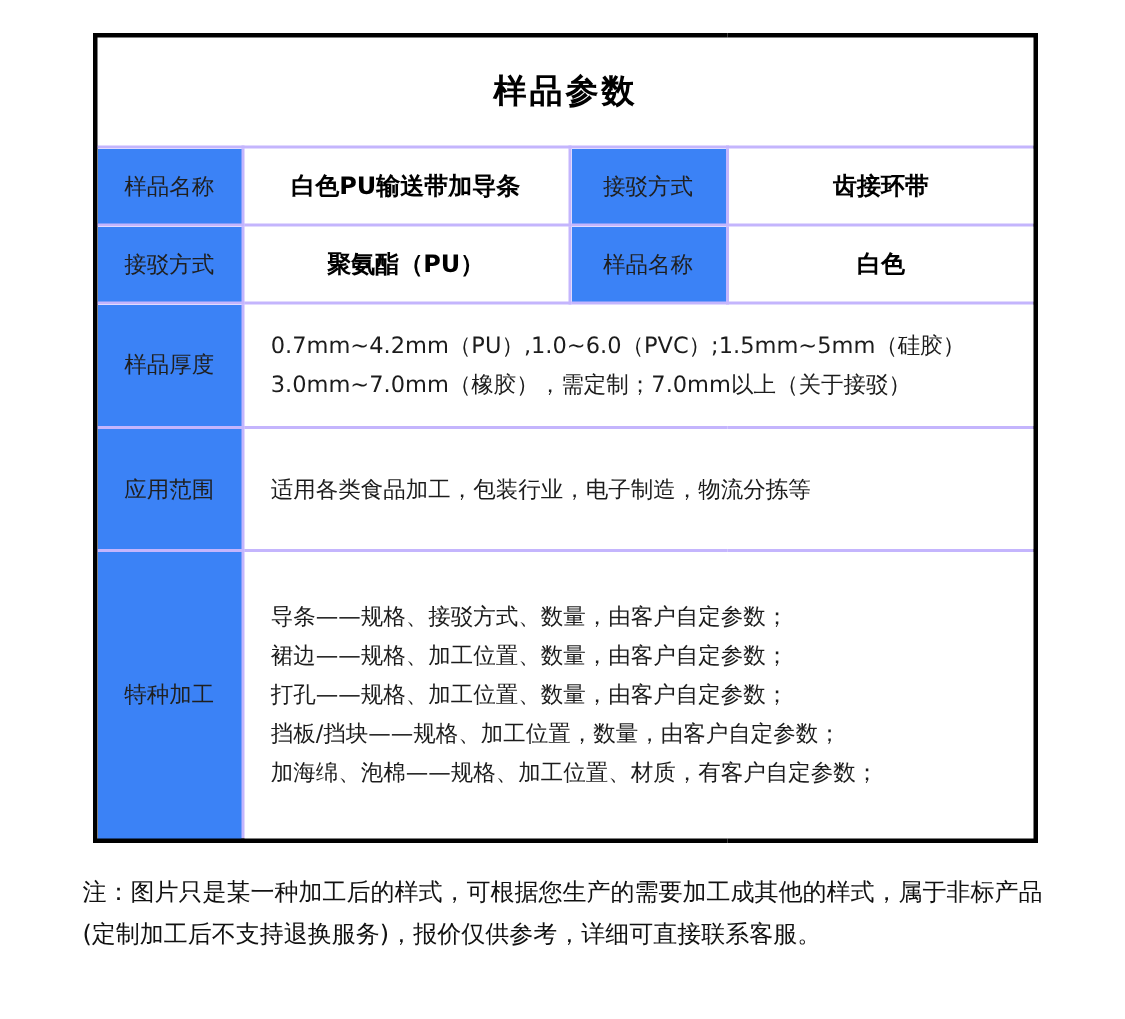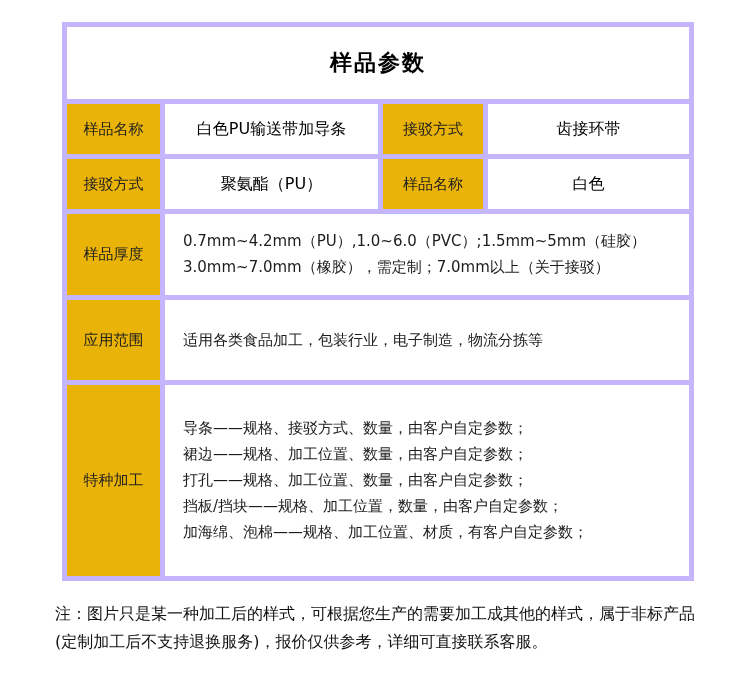--- a/index.html
+++ b/index.html
@@ -9,43 +9,43 @@
     color:#111111;
   }
   .spec-table{
     border-collapse:collapse;
     table-layout:fixed;
     width:627px;
     margin:22px 0 0 62px;
     border:3px solid #000000;
   }
   .spec-table td{
-    border:5px solid #c4b5fd;
+    border:2px solid #c4b5fd;
     vertical-align:middle;
     overflow:hidden;
   }
   td.title-cell{
     height:70px;
     text-align:center;
     font-size:22px;
     font-weight:bold;
     letter-spacing:2px;
     color:#000000;
   }
   td.label-cell{
-    background:#eab308;
+    background:#3b82f6;
     text-align:center;
     font-size:15px;
     color:#1f1f1f;
   }
   td.label-cell.spaced{letter-spacing:4px;}
   td.value-cell{
     text-align:center;
     font-size:16px;
-    font-weight:normal;
+    font-weight:bold;
     color:#000000;
   }
   tr.row-info td{height:48px;}
   tr.row-thickness td{height:64px;}
   tr.row-application td{height:63px;}
   tr.row-special td{height:174px;}
   tr.row-joint td{height:54px;}
   td.detail-cell{
     text-align:left;
     padding:8px 12px 9px 18px;

